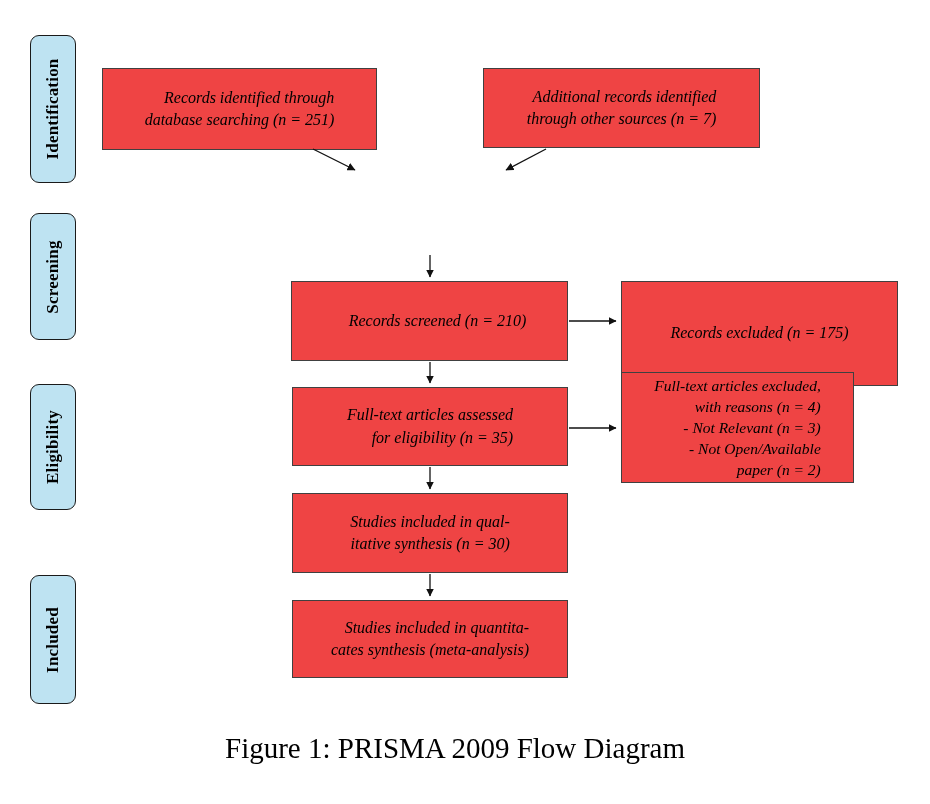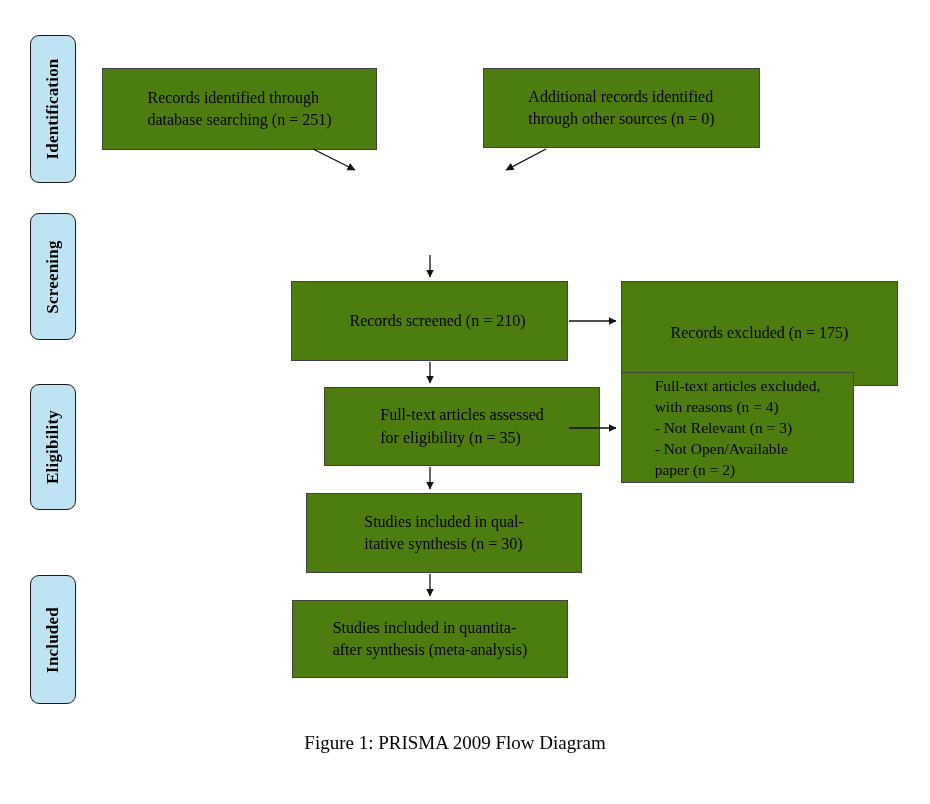--- a/index.html
+++ b/index.html
@@ -32,49 +32,50 @@
   }
   .stage span {
     transform: rotate(-90deg);
     white-space: nowrap;
     font-weight: bold;
     font-size: 17px;
     letter-spacing: 0.2px;
   }
   .fbox {
     position: absolute;
-    background: #4d7c0f;
+    background: #ef4444;
     border: 1.2px solid var(--box-border);
     display: flex;
     align-items: center;
     justify-content: center;
-    text-align: left;
+    text-align: right;
     font-size: 16px;
     line-height: 1.4;
     white-space: pre-line;
     padding: 2px 6px;
+    font-style: italic;
   }
   .fbox.small {
     font-size: 15.5px;
     line-height: 1.36;
   }
   svg.arrows {
     position: absolute;
     left: 0; top: 0;
     width: 930px;
     height: 804px;
     pointer-events: none;
   }
   .caption {
     position: absolute;
     top: 732px;
     left: 0;
     width: 910px;
     text-align: center;
-    font-size: 19px;
+    font-size: 29px;
   }
 </style>
 </head>
 <body>
 
 <div class="canvas">
 
   <div class="stage" style="left:30px; top:35px; height:148px;">
     <span>Identification</span>
   </div>
@@ -85,41 +86,41 @@
     <span>Eligibility</span>
   </div>
   <div class="stage" style="left:30px; top:575px; height:129px;">
     <span>Included</span>
   </div>
 
   <div class="fbox" style="left:102px; top:68px; width:275px; height:82px;">Records identified through
 database searching (n = 251)</div>
 
   <div class="fbox" style="left:483px; top:68px; width:277px; height:80px;">Additional records identified
-through other sources (n = 0)</div>
+through other sources (n = 7)</div>
 
 
   <div class="fbox" style="left:291px; top:281px; width:277px; height:80px;padding-left:22px;">Records screened (n = 210)</div>
 
   <div class="fbox" style="left:621px; top:281px; width:277px; height:105px;">Records excluded (n = 175)</div>
 
-  <div class="fbox" style="left:292px; top:387px; width:276px; height:79px;margin-left:32px;">Full-text articles assessed
+  <div class="fbox" style="left:292px; top:387px; width:276px; height:79px;">Full-text articles assessed
 for eligibility (n = 35)</div>
 
   <div class="fbox small" style="left:621px; top:372px; width:233px; height:111px;">Full-text articles excluded,
 with reasons (n = 4)
 - Not Relevant (n = 3)
 - Not Open/Available
 paper (n = 2)</div>
 
-  <div class="fbox" style="left:292px; top:493px; width:276px; height:80px;margin-left:14px;">Studies included in qual-
+  <div class="fbox" style="left:292px; top:493px; width:276px; height:80px;">Studies included in qual-
 itative synthesis (n = 30)</div>
 
   <div class="fbox" style="left:292px; top:600px; width:276px; height:78px;">Studies included in quantita-
-after synthesis (meta-analysis)</div>
+cates synthesis (meta-analysis)</div>
 
   <svg class="arrows" viewBox="0 0 930 804">
     <defs>
       <marker id="ah" markerWidth="9" markerHeight="8" refX="7.5" refY="4" orient="auto" markerUnits="userSpaceOnUse">
         <path d="M0,0 L8,4 L0,8 Z" fill="#111111"></path>
       </marker>
     </defs>
     <g stroke="#111111" stroke-width="1.3" fill="none">
       <line x1="313" y1="149" x2="355" y2="170" marker-end="url(#ah)"></line>
       <line x1="546" y1="149" x2="506" y2="170" marker-end="url(#ah)"></line>

